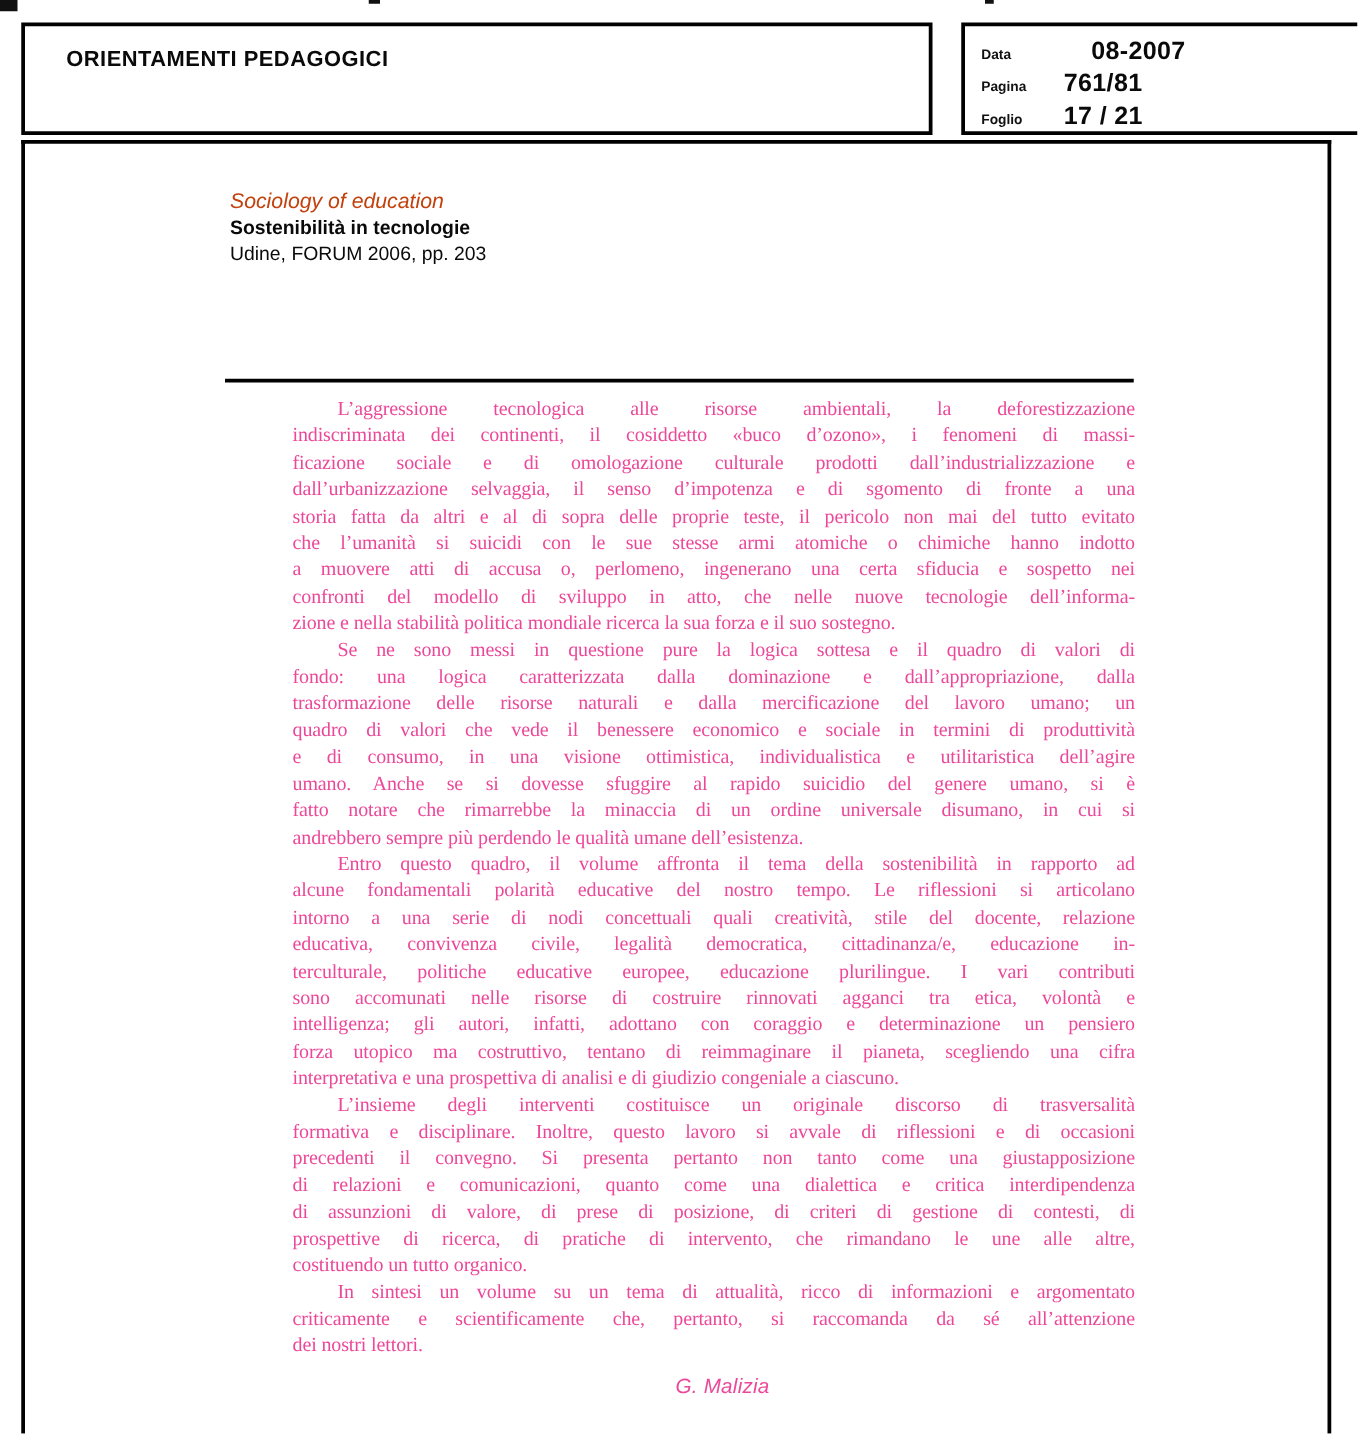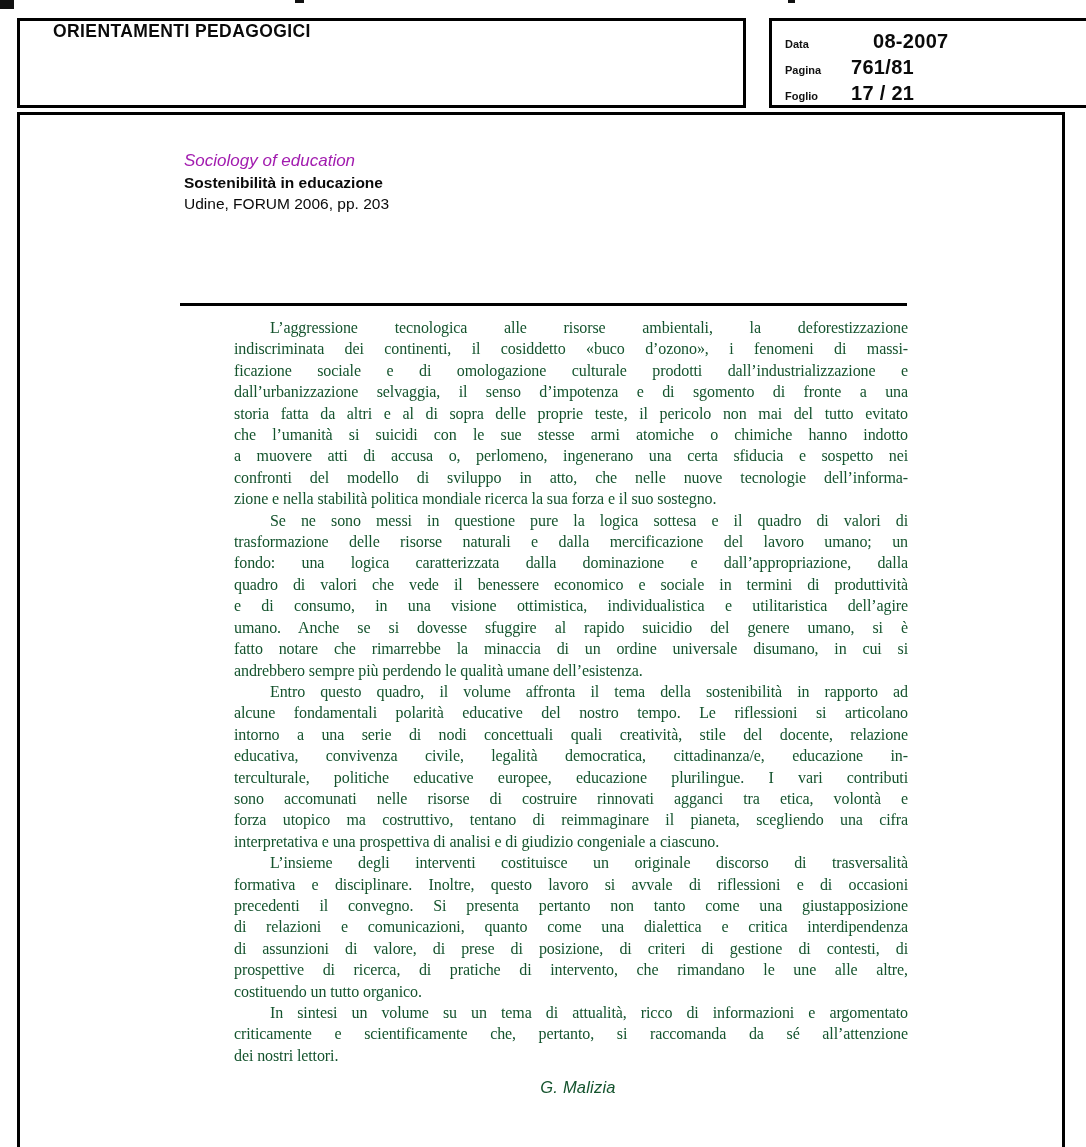--- a/index.html
+++ b/index.html
@@ -19,21 +19,21 @@
   .artifact.a2 { left: 295px; top: 0; width: 9px; height: 3px; }
   .artifact.a3 { left: 788px; top: 0; width: 7px; height: 3px; }
 
   
   .masthead-box {
     position: absolute; left: 17px; top: 18px;
     width: 729px; height: 90px;
     border: 3px solid #000; box-sizing: border-box;
   }
   .masthead-box .pub-name {
-    display: block; padding: 0 0 0 33px;
+    display: block; padding: 16px 0 0 33px;
     font-size: 17.5px; font-weight: 700; letter-spacing: 0.4px;
   }
   .issue-box {
     position: absolute; left: 769px; top: 18px;
     width: 336px; height: 90px;
     border: 3px solid #000; box-sizing: border-box;
     padding: 9px 0 0 13px;
   }
   .meta-row { display: flex; align-items: baseline; margin-bottom: 3px; }
   .meta-label { width: 66px; font-size: 11px; font-weight: 700; color: #111; }
@@ -43,35 +43,35 @@
   
   .main-box {
     position: absolute; left: 17px; top: 112px;
     width: 1048px; height: 1035px;
     border: 3px solid #000; border-bottom: none;
     box-sizing: border-box;
   }
 
   .title-block { position: absolute; left: 184px; top: 146px; width: 720px; }
   .section-title { font-size: 25px; font-weight: 700; letter-spacing: -0.2px; margin: 0; }
-  .section-subtitle { font-size: 17px; font-style: italic; margin-top: 5px; color: #a21caf; }
+  .section-subtitle { font-size: 17px; font-style: italic; margin-top: 5px; color: #c2410c; }
   .authors { margin-top: 27px; font-size: 15.5px; }
   .book-title { margin-top: 3px; font-size: 15.5px; font-weight: 700; }
   .pub-info { margin-top: 3px; font-size: 15.5px; }
 
   .rule {
     position: absolute; left: 180px; top: 303px;
     width: 727px; height: 3px; background: #000;
   }
 
   .review-body {
     position: absolute; left: 234px; top: 317px; width: 674px;
     font-family: "Liberation Serif", serif;
     font-size: 16px; line-height: 21.4px; letter-spacing: -0.1px;
-    color: #14532d;
+    color: #ec4899;
   }
   .line { text-align: justify; text-align-last: justify; white-space: normal; }
   .line.plast { text-align-last: left; }
   .line.pfirst { text-indent: 36px; }
 
   .signature {
     margin-top: 11px; margin-right: -14px;
     text-align: center;
     font-family: "Liberation Sans", sans-serif;
     font-style: italic; font-size: 16.5px; letter-spacing: 0.2px;
@@ -102,51 +102,52 @@
     <div class="meta-row">
       <span class="meta-label">Foglio</span>
       <span class="meta-value">17 / 21</span>
     </div>
   </div>
 
   <div class="main-box"></div>
 
   <div class="title-block">
     <div class="section-subtitle">Sociology of education</div>
-    <div class="book-title">Sostenibilità in educazione</div>
+    <div class="book-title">Sostenibilità in tecnologie</div>
     <div class="pub-info">Udine, FORUM 2006, pp. 203</div>
   </div>
 
   <div class="rule"></div>
 
   <div class="review-body">
 
     <div class="line pfirst">L’aggressione tecnologica alle risorse ambientali, la deforestizzazione</div>
       <div class="line">indiscriminata dei continenti, il cosiddetto «buco d’ozono», i fenomeni di massi-</div>
       <div class="line">ficazione sociale e di omologazione culturale prodotti dall’industrializzazione e</div>
       <div class="line">dall’urbanizzazione selvaggia, il senso d’impotenza e di sgomento di fronte a una</div>
       <div class="line">storia fatta da altri e al di sopra delle proprie teste, il pericolo non mai del tutto evitato</div>
       <div class="line">che l’umanità si suicidi con le sue stesse armi atomiche o chimiche hanno indotto</div>
       <div class="line">a muovere atti di accusa o, perlomeno, ingenerano una certa sfiducia e sospetto nei</div>
       <div class="line">confronti del modello di sviluppo in atto, che nelle nuove tecnologie dell’informa-</div>
       <div class="line plast">zione e nella stabilità politica mondiale ricerca la sua forza e il suo sostegno.</div>
       <div class="line pfirst">Se ne sono messi in questione pure la logica sottesa e il quadro di valori di</div>
+      <div class="line">fondo: una logica caratterizzata dalla dominazione e dall’appropriazione, dalla</div>
       <div class="line">trasformazione delle risorse naturali e dalla mercificazione del lavoro umano; un</div>
-      <div class="line">fondo: una logica caratterizzata dalla dominazione e dall’appropriazione, dalla</div>
       <div class="line">quadro di valori che vede il benessere economico e sociale in termini di produttività</div>
       <div class="line">e di consumo, in una visione ottimistica, individualistica e utilitaristica dell’agire</div>
       <div class="line">umano. Anche se si dovesse sfuggire al rapido suicidio del genere umano, si è</div>
       <div class="line">fatto notare che rimarrebbe la minaccia di un ordine universale disumano, in cui si</div>
       <div class="line plast">andrebbero sempre più perdendo le qualità umane dell’esistenza.</div>
       <div class="line pfirst">Entro questo quadro, il volume affronta il tema della sostenibilità in rapporto ad</div>
       <div class="line">alcune fondamentali polarità educative del nostro tempo. Le riflessioni si articolano</div>
       <div class="line">intorno a una serie di nodi concettuali quali creatività, stile del docente, relazione</div>
       <div class="line">educativa, convivenza civile, legalità democratica, cittadinanza/e, educazione in-</div>
       <div class="line">terculturale, politiche educative europee, educazione plurilingue. I vari contributi</div>
       <div class="line">sono accomunati nelle risorse di costruire rinnovati agganci tra etica, volontà e</div>
+      <div class="line">intelligenza; gli autori, infatti, adottano con coraggio e determinazione un pensiero</div>
       <div class="line">forza utopico ma costruttivo, tentano di reimmaginare il pianeta, scegliendo una cifra</div>
       <div class="line plast">interpretativa e una prospettiva di analisi e di giudizio congeniale a ciascuno.</div>
       <div class="line pfirst">L’insieme degli interventi costituisce un originale discorso di trasversalità</div>
       <div class="line">formativa e disciplinare. Inoltre, questo lavoro si avvale di riflessioni e di occasioni</div>
       <div class="line">precedenti il convegno. Si presenta pertanto non tanto come una giustapposizione</div>
       <div class="line">di relazioni e comunicazioni, quanto come una dialettica e critica interdipendenza</div>
       <div class="line">di assunzioni di valore, di prese di posizione, di criteri di gestione di contesti, di</div>
       <div class="line">prospettive di ricerca, di pratiche di intervento, che rimandano le une alle altre,</div>
       <div class="line plast">costituendo un tutto organico.</div>
       <div class="line pfirst">In sintesi un volume su un tema di attualità, ricco di informazioni e argomentato</div>

